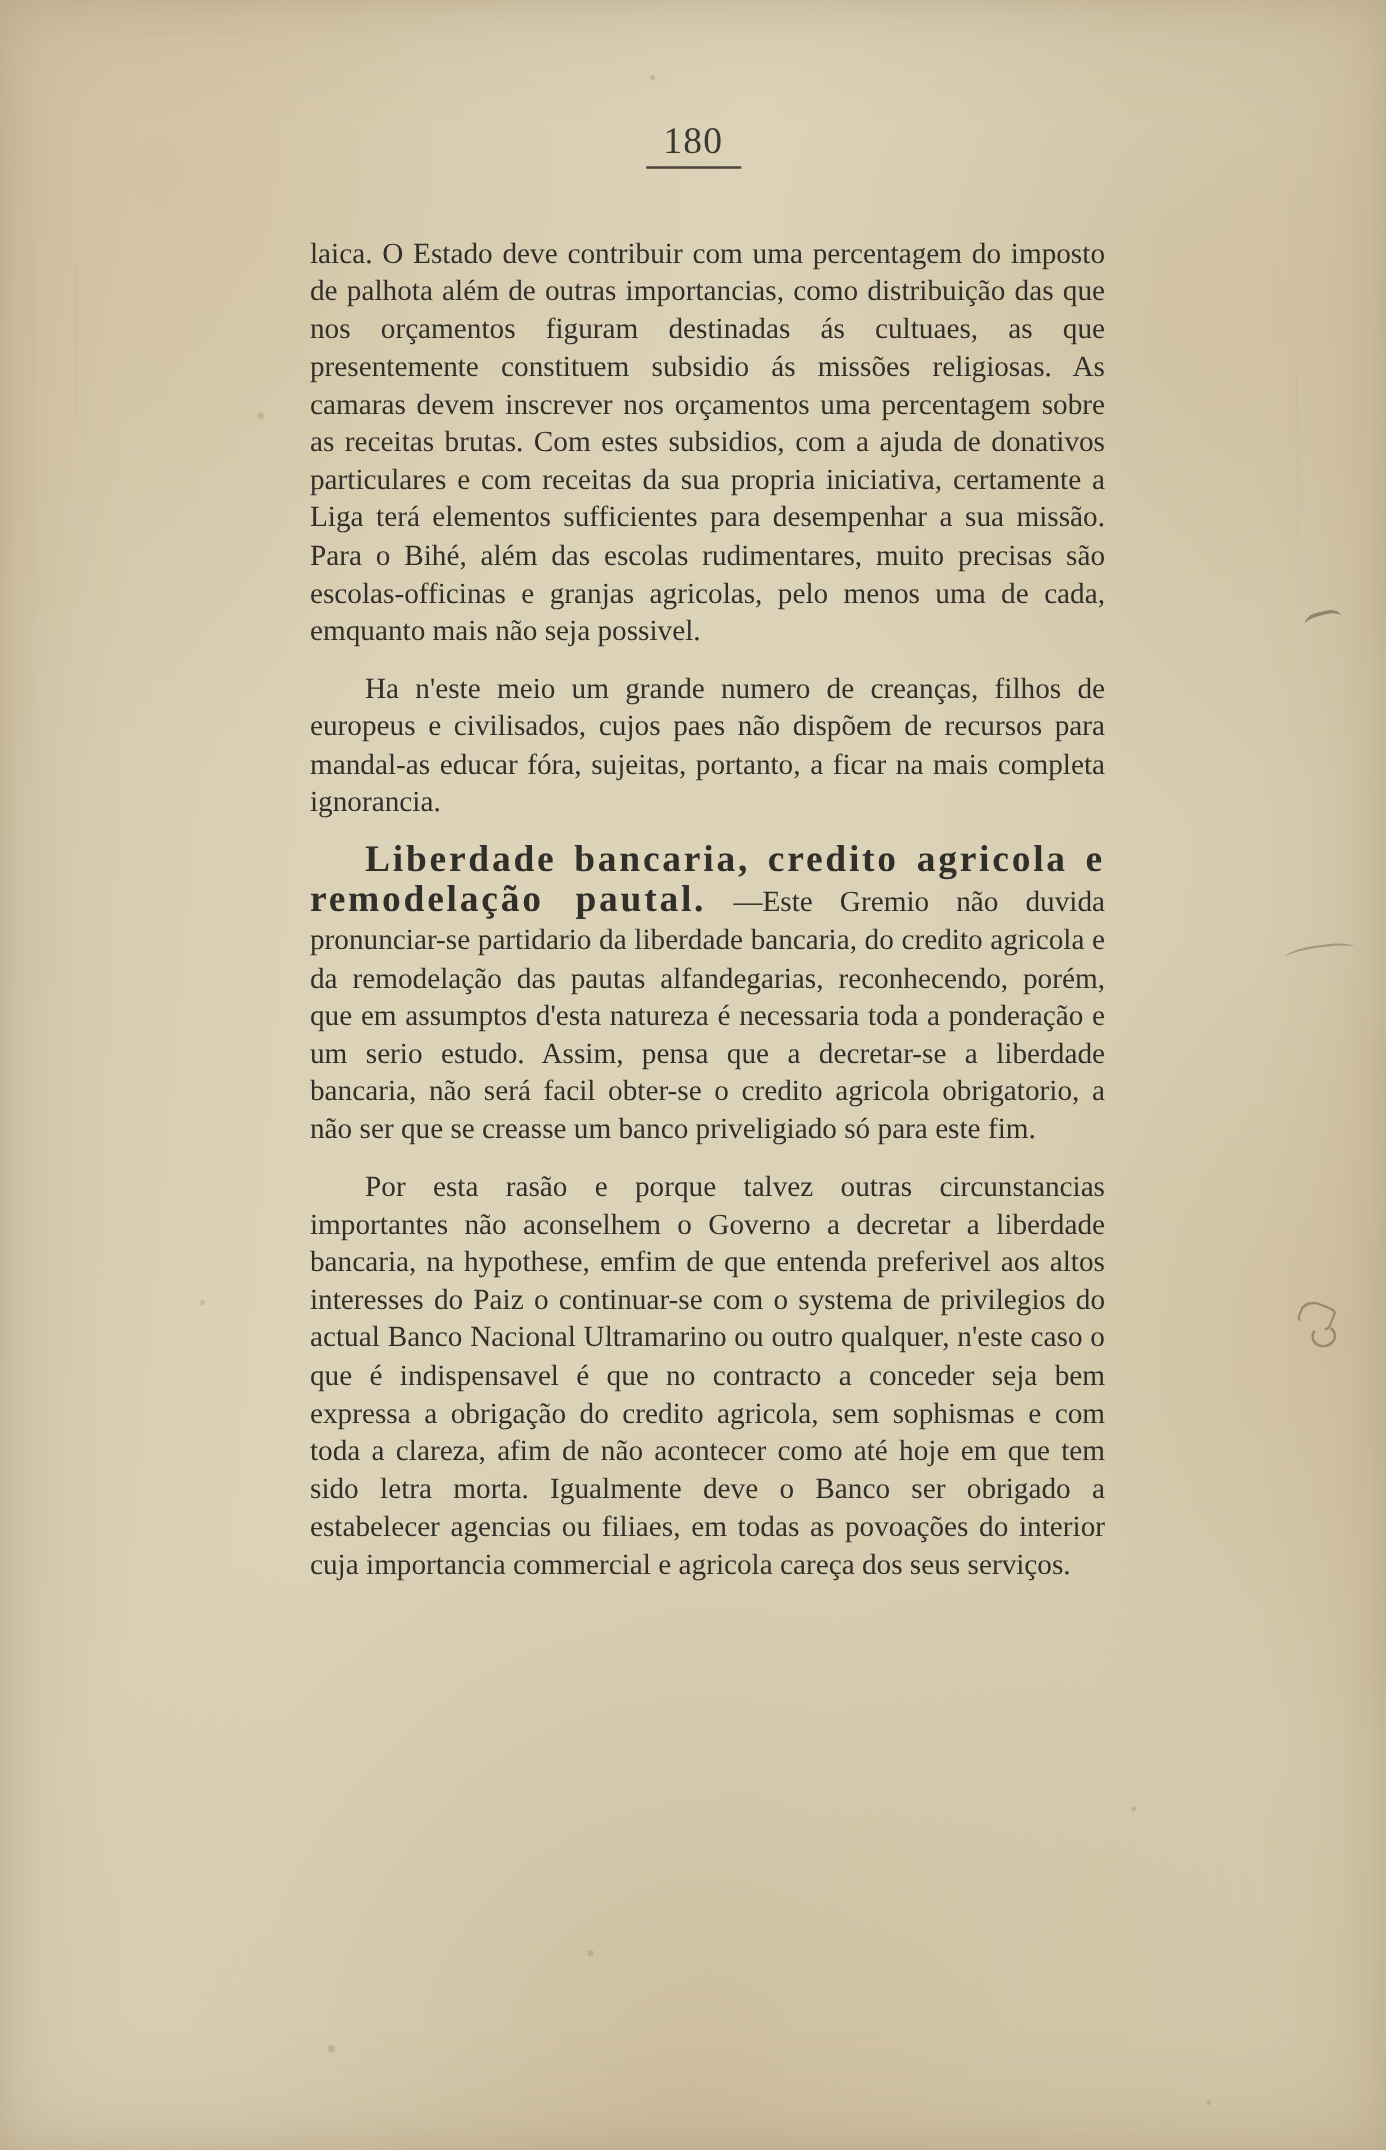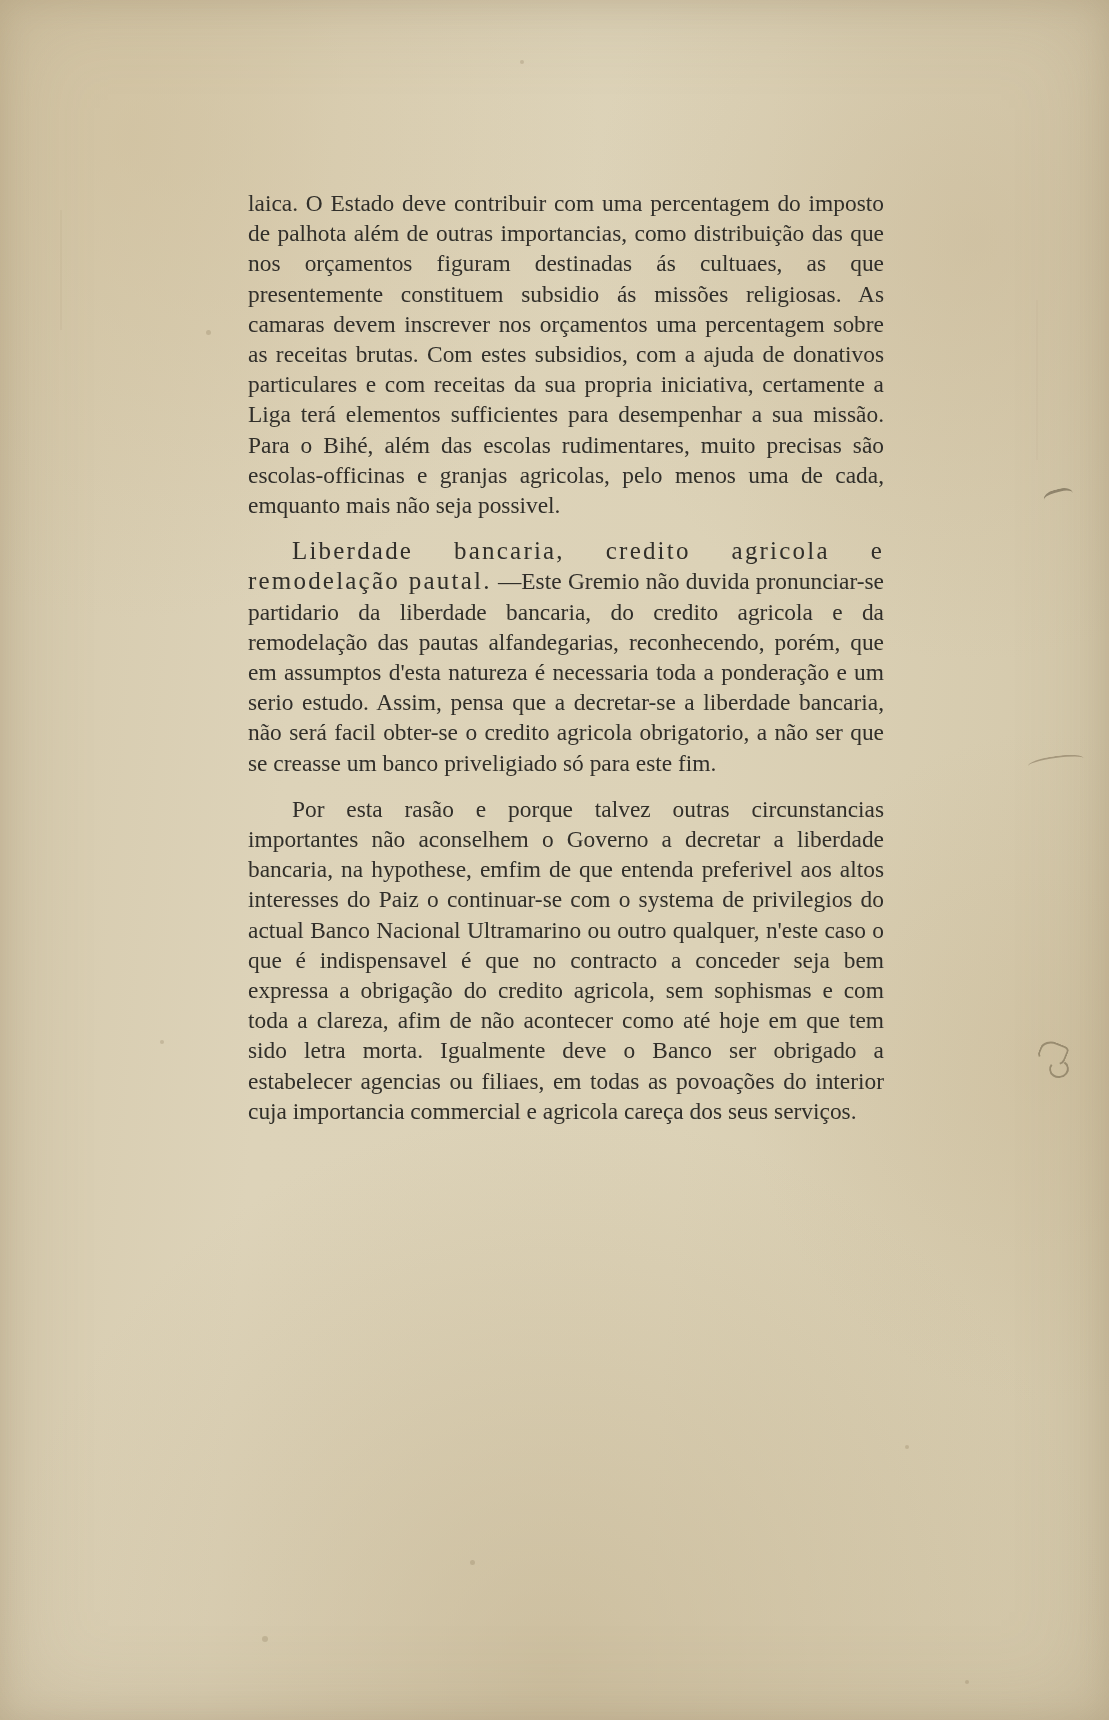--- a/index.html
+++ b/index.html
@@ -83,23 +83,23 @@
   }
 
   p {
     margin: 16px;
   }
   p.indent {
     text-indent: 44px;
   }
 
   .heading-inline {
-    font-weight: normal;
+    font-weight: bold;
     letter-spacing: 2.2px;
-    font-size: 25px;
+    font-size: 30px;
   }
 
   .mark-a {
     position: absolute;
     left: 1044px;
     top: 489px;
     width: 30px;
     height: 16px;
     background: transparent;
     border-top: 3px solid rgba(90,80,60,0.55);
@@ -143,25 +143,30 @@
     transform: rotate(-10deg);
   }
 </style>
 </head>
 <body>
 
 <div class="page-bg"></div>
 
 <div class="sheet">
 
+  <div class="folio">
+    <span>180</span>
+    <div class="rule"></div>
+  </div>
 
   <div class="column">
 
     <p>laica. O Estado deve contribuir com uma percentagem do imposto de palhota além de outras importancias, como distribuição das que nos orçamentos figuram destinadas ás cultuaes, as que presentemente constituem subsidio ás missões religiosas. As camaras devem inscrever nos orçamentos uma percentagem sobre as receitas brutas. Com estes subsidios, com a ajuda de donativos particulares e com receitas da sua propria iniciativa, certamente a Liga terá elementos sufficientes para desempenhar a sua missão. Para o Bihé, além das escolas rudimentares, muito precisas são escolas-officinas e granjas agricolas, pelo menos uma de cada, emquanto mais não seja possivel.</p>
 
+    <p class="indent">Ha n'este meio um grande numero de creanças, filhos de europeus e civilisados, cujos paes não dispõem de recursos para mandal-as educar fóra, sujeitas, portanto, a ficar na mais completa ignorancia.</p>
 
     <p class="indent"><span class="heading-inline">Liberdade bancaria, credito agricola e remodelação pautal.</span><span> —Este Gremio não duvida pronunciar-se partidario da liberdade bancaria, do credito agricola e da remodelação das pautas alfandegarias, reconhecendo, porém, que em assumptos d'esta natureza é necessaria toda a ponderação e um serio estudo. Assim, pensa que a decretar-se a liberdade bancaria, não será facil obter-se o credito agricola obrigatorio, a não ser que se creasse um banco priveligiado só para este fim.</span></p>
 
     <p class="indent">Por esta rasão e porque talvez outras circunstancias importantes não aconselhem o Governo a decretar a liberdade bancaria, na hypothese, emfim de que entenda preferivel aos altos interesses do Paiz o continuar-se com o systema de privilegios do actual Banco Nacional Ultramarino ou outro qualquer, n'este caso o que é indispensavel é que no contracto a conceder seja bem expressa a obrigação do credito agricola, sem sophismas e com toda a clareza, afim de não acontecer como até hoje em que tem sido letra morta. Igualmente deve o Banco ser obrigado a estabelecer agencias ou filiaes, em todas as povoações do interior cuja importancia commercial e agricola careça dos seus serviços.</p>
 
   </div>
 
   <div class="mark-a"></div>
   <div class="mark-b"></div>
   <div class="mark-c"></div>

